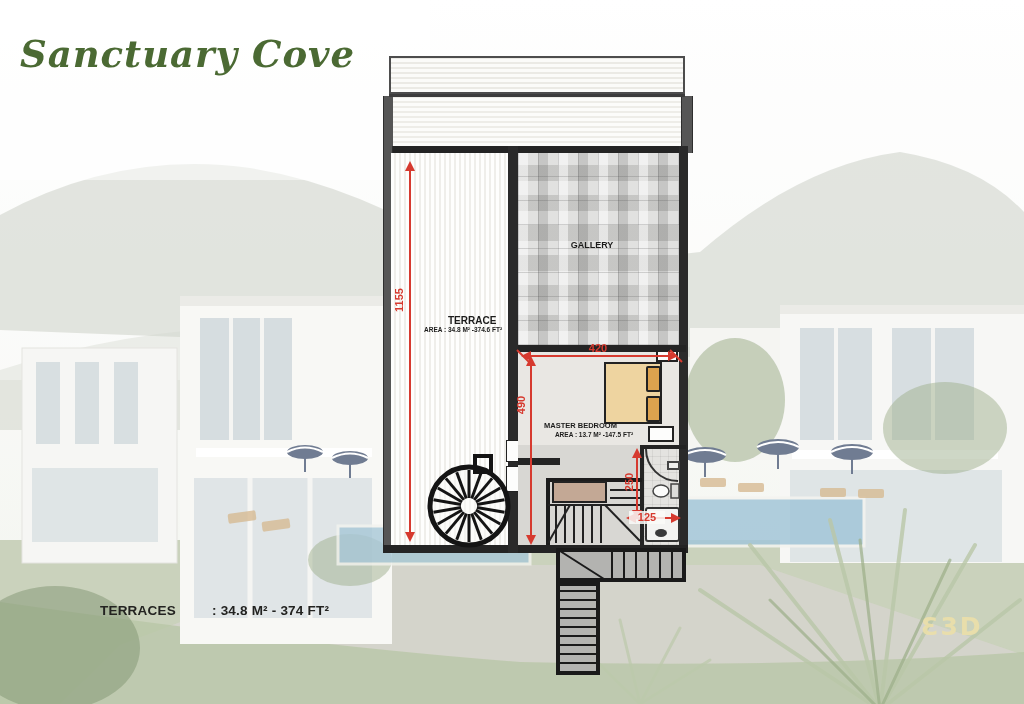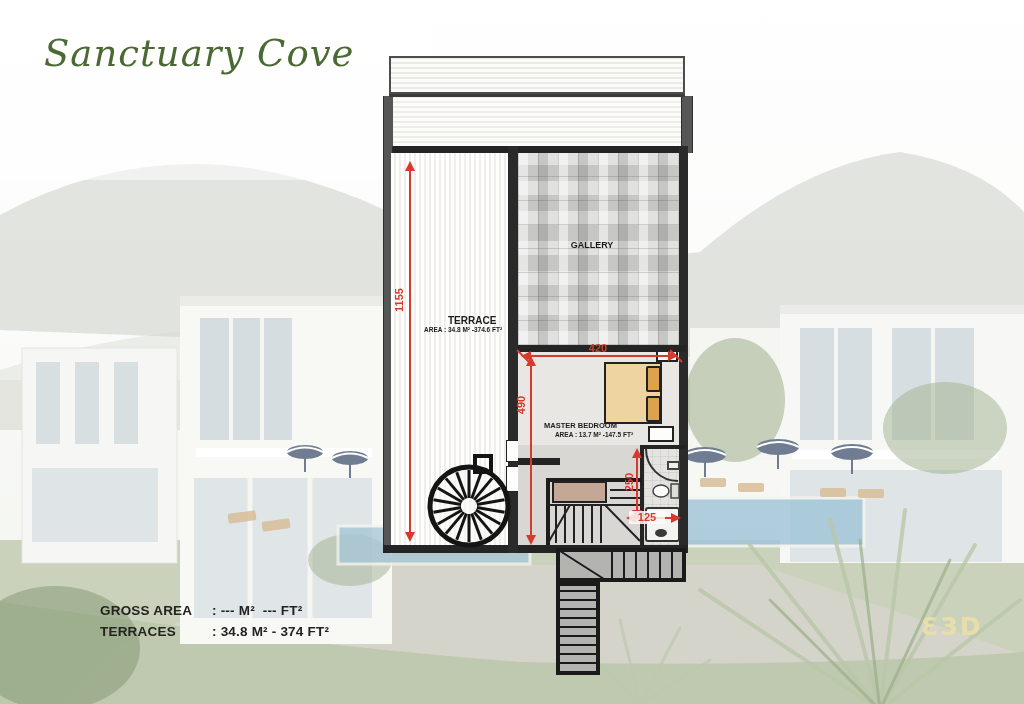--- a/index.html
+++ b/index.html
@@ -3,22 +3,22 @@
 <meta charset="utf-8">
 <style>
   html,body{margin:0;padding:0;background:#ffffff;}
   .stage{position:relative;width:1024px;height:704px;overflow:hidden;background:#fff;
          font-family:"Liberation Sans",sans-serif;}
   .abs{position:absolute;}
   svg{display:block;}
 
   
   .title-line{position:absolute;left:20px;color:#4b6a33;
-    font-family:"DejaVu Serif",serif;font-style:italic;font-weight:normal;
-    font-size:37px;letter-spacing:1px;white-space:nowrap;margin-left:24px;}
+    font-family:"DejaVu Serif",serif;font-style:italic;font-weight:bold;
+    font-size:37px;letter-spacing:1px;white-space:nowrap;}
   .title-1{top:32px;}
   .title-2{top:80px;}
 
   
   .wall{background:#242424;}
   .wall-gray{background:#565656;border-left:1px solid #2e2e2e;border-right:1px solid #2e2e2e;}
   .parapet{background:repeating-linear-gradient(0deg,#fbfbf9 0 3px,#ebeae5 3px 5px);
            border:2px solid #4d4d4d;box-sizing:border-box;}
   .band-floor{background:repeating-linear-gradient(0deg,#fcfcfa 0 3px,#eeede8 3px 5px);}
   .terrace-floor{background:repeating-linear-gradient(90deg,#fefefd 0 3px,#efeeea 3px 5px);}
@@ -316,24 +316,20 @@
   <div class="dim dim-v" style="left:379px;top:293px">1155</div>
   <div class="dim" style="left:578px;top:341px">420</div>
   <div class="dim dim-v" style="left:501px;top:398px">490</div>
   <div class="dim dim-v" style="left:609px;top:475px">250</div>
   <div class="dim" style="left:629px;top:511px;width:36px;height:13px;line-height:13px;background:rgba(250,250,248,.85)">125</div>
 
   <div class="title-line title-1">Sanctuary Cove</div>
 
   <div class="area-table">
     <div class="area-row">
-      <span class="area-lbl">GROSS AREA</span>
-      <span class="area-val">: --- M²  --- FT²</span>
-    </div>
-    <div class="area-row">
       <span class="area-lbl">TERRACES</span>
       <span class="area-val">: 34.8 M² - 374 FT²</span>
     </div>
   </div>
 
   <div class="logo">Ɛ3D</div>
 
 </div>
 
 </body></html>

